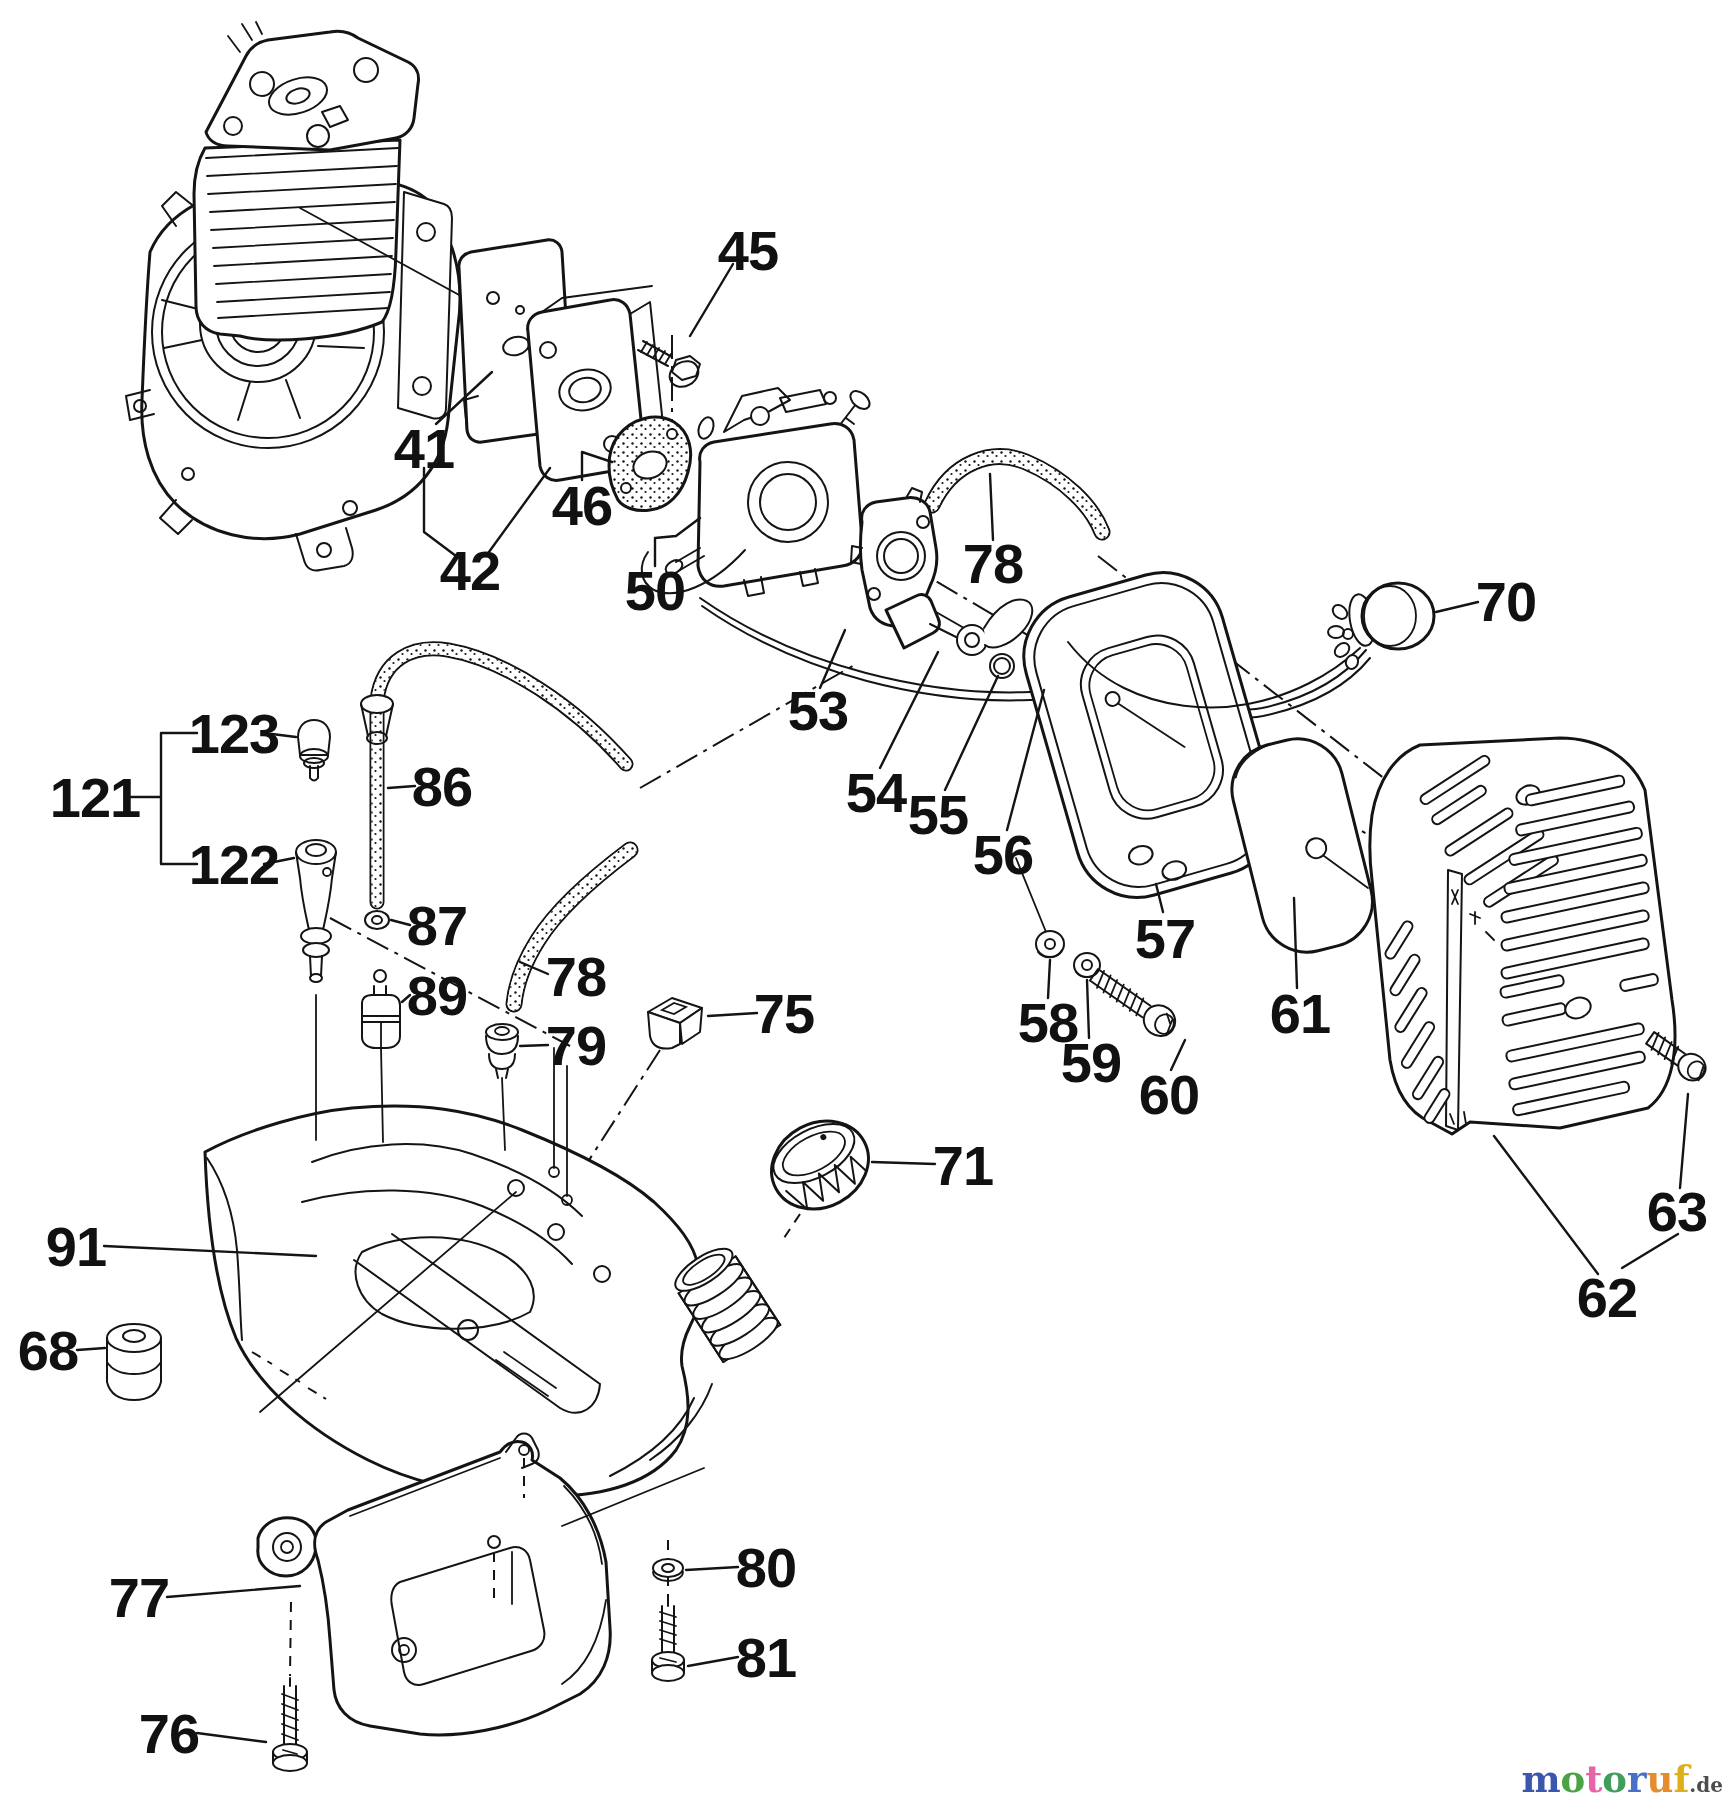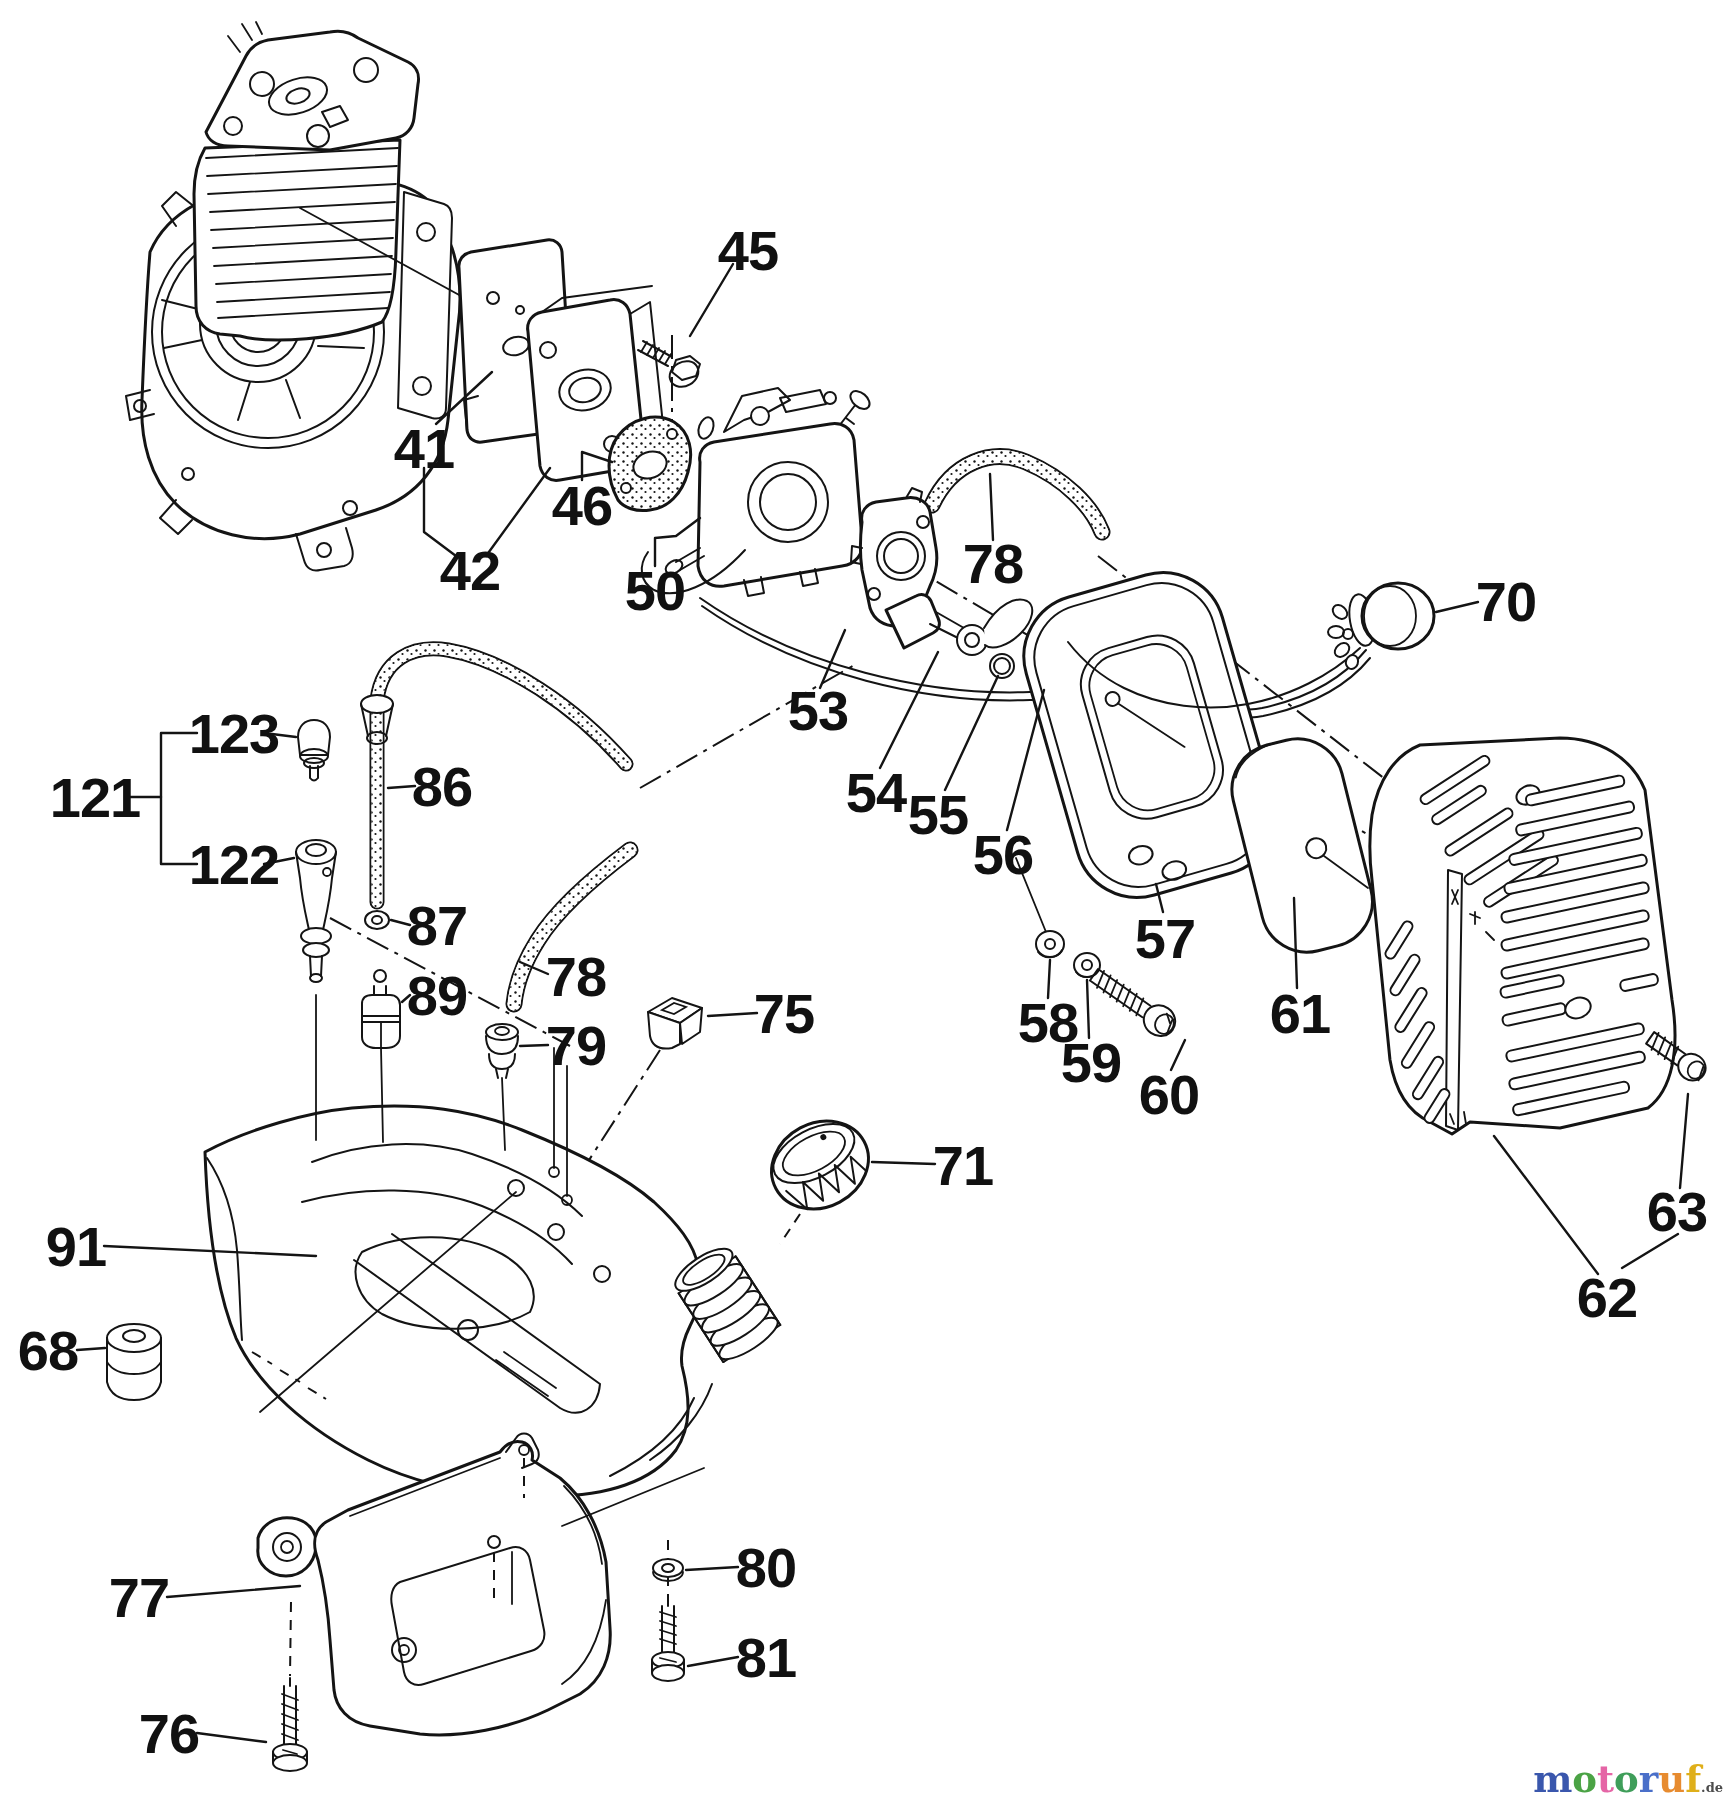--- a/index.html
+++ b/index.html
@@ -20,21 +20,21 @@
   .pipeO{fill:none;stroke:#141414;stroke-width:15;stroke-linecap:round;}
   .pipeW{fill:none;stroke:#fff;stroke-width:11;stroke-linecap:round;}
   .pipeS{fill:none;stroke:url(#speck);stroke-width:11;stroke-linecap:round;}
   .callout{font-family:"Liberation Sans",sans-serif;font-weight:700;font-size:56px;
            fill:#111;text-anchor:middle;letter-spacing:-1px;}
   .leader{fill:none;stroke:#141414;stroke-width:2.4;stroke-linecap:round;stroke-linejoin:round;}
   
   .watermark{position:absolute;right:10px;bottom:2px;
              font-family:"DejaVu Serif",serif;font-weight:700;font-size:37px;line-height:1;}
   .watermark .wm-ch{display:inline-block;}
-  .wm-suffix{font-size:13px;color:#4d4d4d;font-weight:700;}
+  .wm-suffix{font-size:20px;color:#4d4d4d;font-weight:700;}
 </style>
 </head>
 <body>
 
 <div class="stage">
 <svg id="diagram-svg" width="1733" height="1800" viewBox="0 0 1733 1800">
   <defs>
     <pattern id="speck" width="9" height="9" patternUnits="userSpaceOnUse">
       <rect width="9" height="9" fill="#ffffff"></rect>
       <circle cx="2.5" cy="2.5" r="1.2" fill="#141414"></circle>

